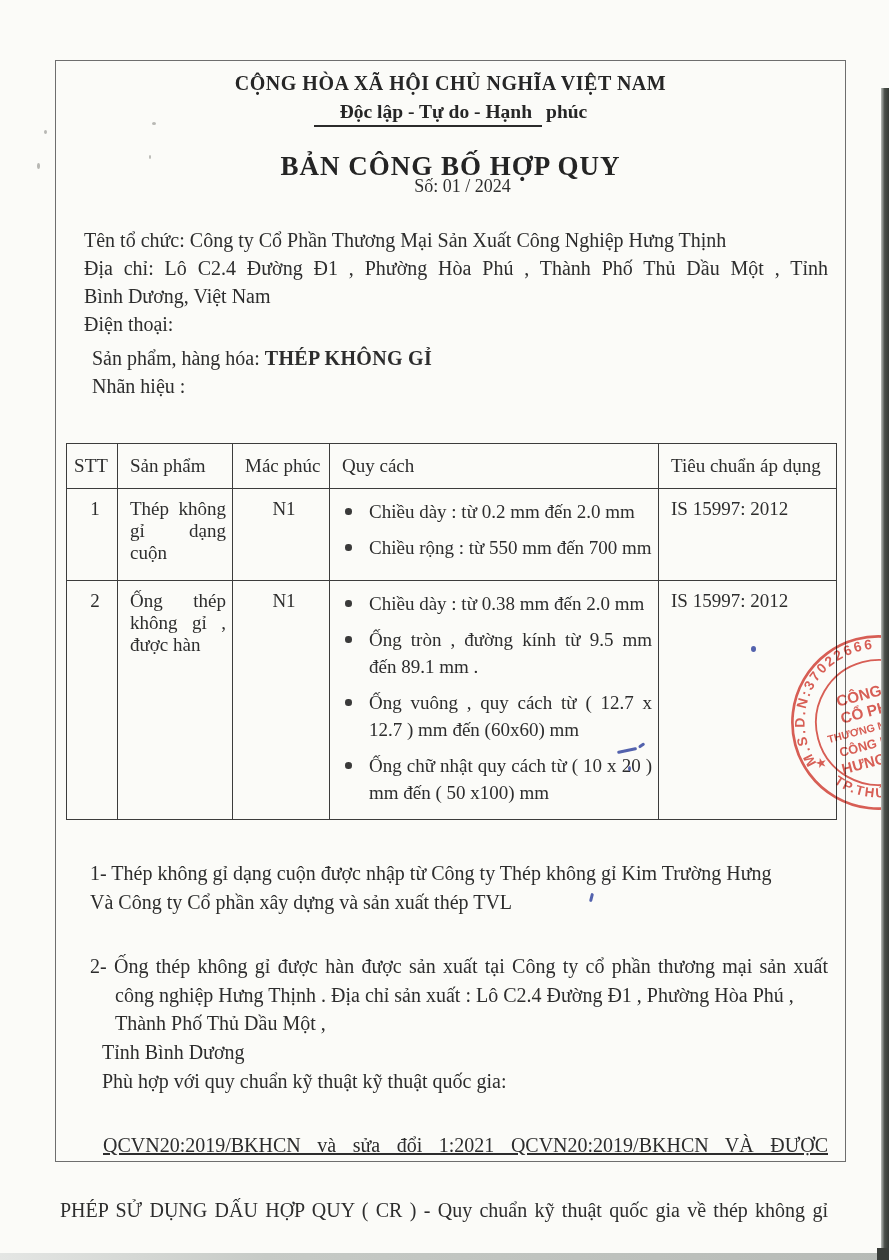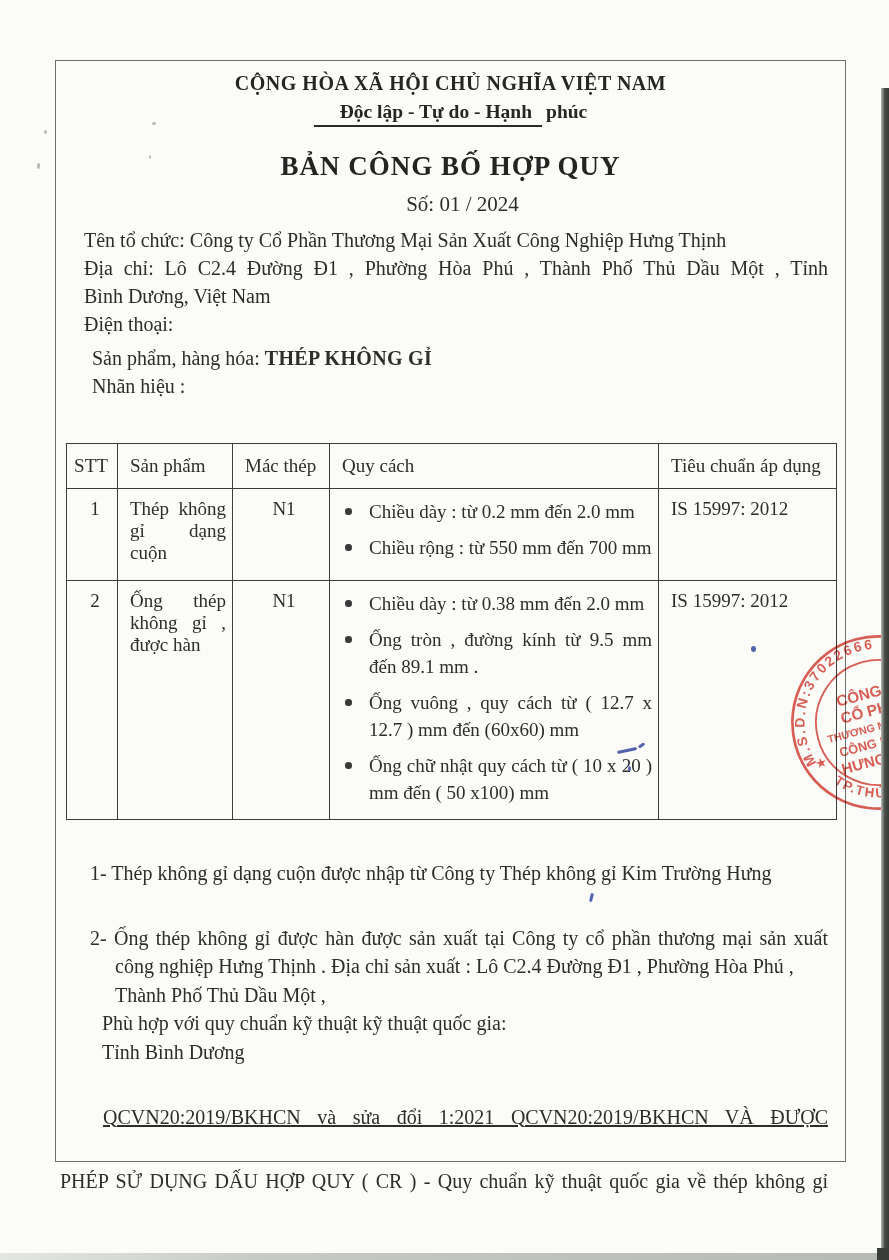--- a/index.html
+++ b/index.html
@@ -18,21 +18,21 @@
     border: 1.5px solid #6e6e6e;
   }
 
   
   .hdr { position: absolute; left: 55px; width: 791px; text-align: center; }
   .national { top: 72px; font-size: 20px; font-weight: bold; letter-spacing: 0.5px; color: #262626; }
   .motto { top: 101px; font-size: 19.5px; font-weight: bold; color: #262626; }
   .motto .u { display: inline-block; border-bottom: 2.2px solid #2b2b2b; padding: 0 10px 2px 26px; }
   .motto .rest { display: inline-block; padding-left: 4px; }
   .doc-title { top: 151px; font-size: 27px; font-weight: bold; letter-spacing: 1px; color: #242424; }
-  .doc-number { top: 192px; font-size: 21px; padding-left: 24px; }
+  .doc-number { top: 176px; font-size: 18px; padding-left: 24px; }
 
   
   .info { position: absolute; left: 84px; top: 226px; width: 744px; font-size: 20px; line-height: 28px; }
   .info .jl { text-align: justify; text-align-last: justify; }
   .info .indent { margin-left: 8px; }
   .info .gap-top { margin-top: 6px; }
   .product-value { font-weight: bold; letter-spacing: 0.3px; }
 
   
   table.spec {
@@ -122,21 +122,21 @@
       <col style="width:51px">
         <col style="width:115px">
         <col style="width:97px">
         <col style="width:329px">
         <col style="width:178px">
     </colgroup>
     <tbody>
         <tr>
       <th class="c">STT</th>
       <th>Sản phẩm</th>
-      <th>Mác thép</th>
+      <th>Mác phúc</th>
       <th>Quy cách</th>
       <th>Tiêu chuẩn áp dụng</th>
     </tr>
     <tr class="r1">
       <td class="cell-stt">1</td>
       <td class="cell-prod">
             <span>Thép không gỉ dạng cuộn</span>
           </td>
       <td class="cell-mac">N1</td>
       <td class="cell-quy">
@@ -179,25 +179,26 @@
               </li>
         </ul>
       </td>
       <td class="cell-tieu">IS 15997: 2012</td>
     </tr>
   </tbody>
     </table>
 
   <div class="notes">
     <div class="ml30">1- Thép không gỉ dạng cuộn được nhập từ Công ty Thép không gỉ Kim Trường Hưng</div>
+    <div class="ml30">Và Công ty Cổ phần xây dựng và sản xuất thép TVL</div>
     <div class="ml30 jl">2- Ống thép không gỉ được hàn được sản xuất tại Công ty cổ phần thương mại sản xuất</div>
     <div class="ml55">công nghiệp Hưng Thịnh . Địa chỉ sản xuất : Lô C2.4 Đường Đ1 , Phường Hòa Phú ,</div>
     <div class="ml55">Thành Phố Thủ Dầu Một ,</div>
+    <div class="ml42">Tỉnh Bình Dương</div>
     <div class="ml42">Phù hợp với quy chuẩn kỹ thuật kỹ thuật quốc gia:</div>
-    <div class="ml42">Tỉnh Bình Dương</div>
     <div class="ml43 jl">QCVN20:2019/BKHCN và sửa đổi 1:2021 QCVN20:2019/BKHCN VÀ ĐƯỢC</div>
     <div class="jl">PHÉP SỬ DỤNG DẤU HỢP QUY ( CR ) - Quy chuẩn kỹ thuật quốc gia về thép không gỉ</div>
   </div>
 
   <div class="stamp">
     <svg viewBox="0 0 200 200">
       <circle cx="100" cy="100" r="84" fill="none" stroke-width="2.6" stroke="#d9534a"></circle>
       <circle cx="100" cy="100" r="61" fill="none" stroke-width="1.8" stroke="#d9534a"></circle>
       <defs>
         <path id="arcTop" d="M 32.3,124.6 A 72,72 0 1 1 167.7,75.4" fill="none"></path>

